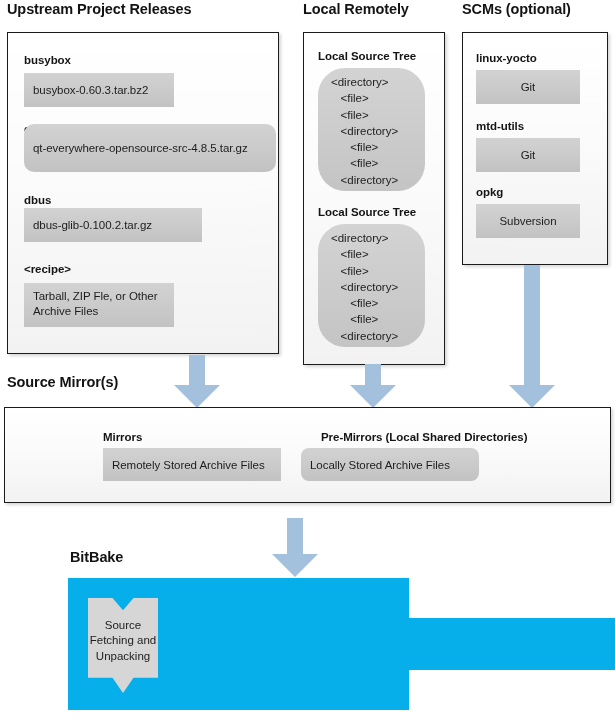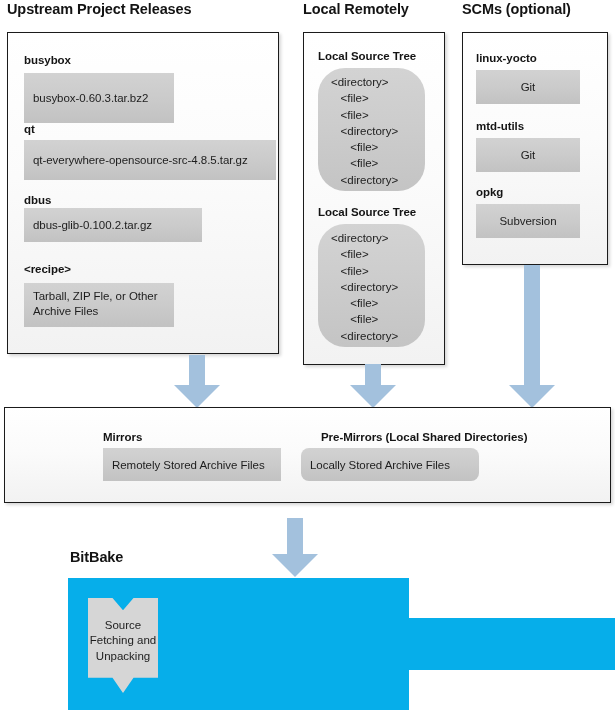--- a/index.html
+++ b/index.html
@@ -104,24 +104,24 @@
 </head>
 <body>
 
 <div class="stage">
 
   <div class="caption" style="left:7px;top:1px;">Upstream Project Releases</div>
 
   <div class="panel" style="left:7px;top:32px;width:272px;height:322px;"></div>
 
   <div class="grp-label" style="left:24px;top:54px;">busybox</div>
-  <div class="chip left" style="left:24px;top:73px;width:150px;height:50px;">busybox-0.60.3.tar.bz2</div>
+  <div class="chip left" style="left:24px;top:73px;width:150px;height:34px;">busybox-0.60.3.tar.bz2</div>
 
   <div class="grp-label" style="left:24px;top:123px;">qt</div>
-  <div class="chip left" style="left:24px;top:140px;width:252px;height:40px;">qt-everywhere-opensource-src-4.8.5.tar.gz</div>
+  <div class="chip left" style="left:24px;top:124px;width:252px;height:48px;border-radius:10px;">qt-everywhere-opensource-src-4.8.5.tar.gz</div>
 
   <div class="grp-label" style="left:24px;top:194px;">dbus</div>
   <div class="chip left" style="left:24px;top:208px;width:178px;height:34px;">dbus-glib-0.100.2.tar.gz</div>
 
   <div class="grp-label" style="left:24px;top:263px;">&lt;recipe&gt;</div>
   <div class="chip multi" style="left:24px;top:283px;width:150px;height:44px;">
     <span>Tarball, ZIP Fle, or</span>
     <span>Other Archive Files</span>
   </div>
 
@@ -175,20 +175,21 @@
       <polygon points="16,0 32,0 32,21 47,21 24,44 1,21 16,21" fill="#A3C1DD"></polygon>
     </svg>
   </div>
 
   <div class="arrow" style="left:508px;top:265px;">
     <svg width="48" height="144" viewBox="0 0 48 144">
       <polygon points="16,0 32,0 32,120 47,120 24,143 1,120 16,120" fill="#A3C1DD"></polygon>
     </svg>
   </div>
 
+  <div class="caption" style="left:7px;top:374px;">Source Mirror(s)</div>
 
   <div class="panel" style="left:4px;top:407px;width:607px;height:96px;"></div>
 
   <div class="grp-label" style="left:103px;top:431px;">Mirrors</div>
   <div class="chip left" style="left:103px;top:448px;width:178px;height:33px;">Remotely Stored Archive Files</div>
 
   <div class="grp-label" style="left:301px;top:431px;margin-left:20px;">Pre-Mirrors (Local Shared Directories)</div>
   <div class="chip left" style="left:301px;top:448px;width:178px;height:33px;border-radius:8px;">Locally Stored Archive Files</div>
 
   <div class="arrow" style="left:271px;top:518px;">

